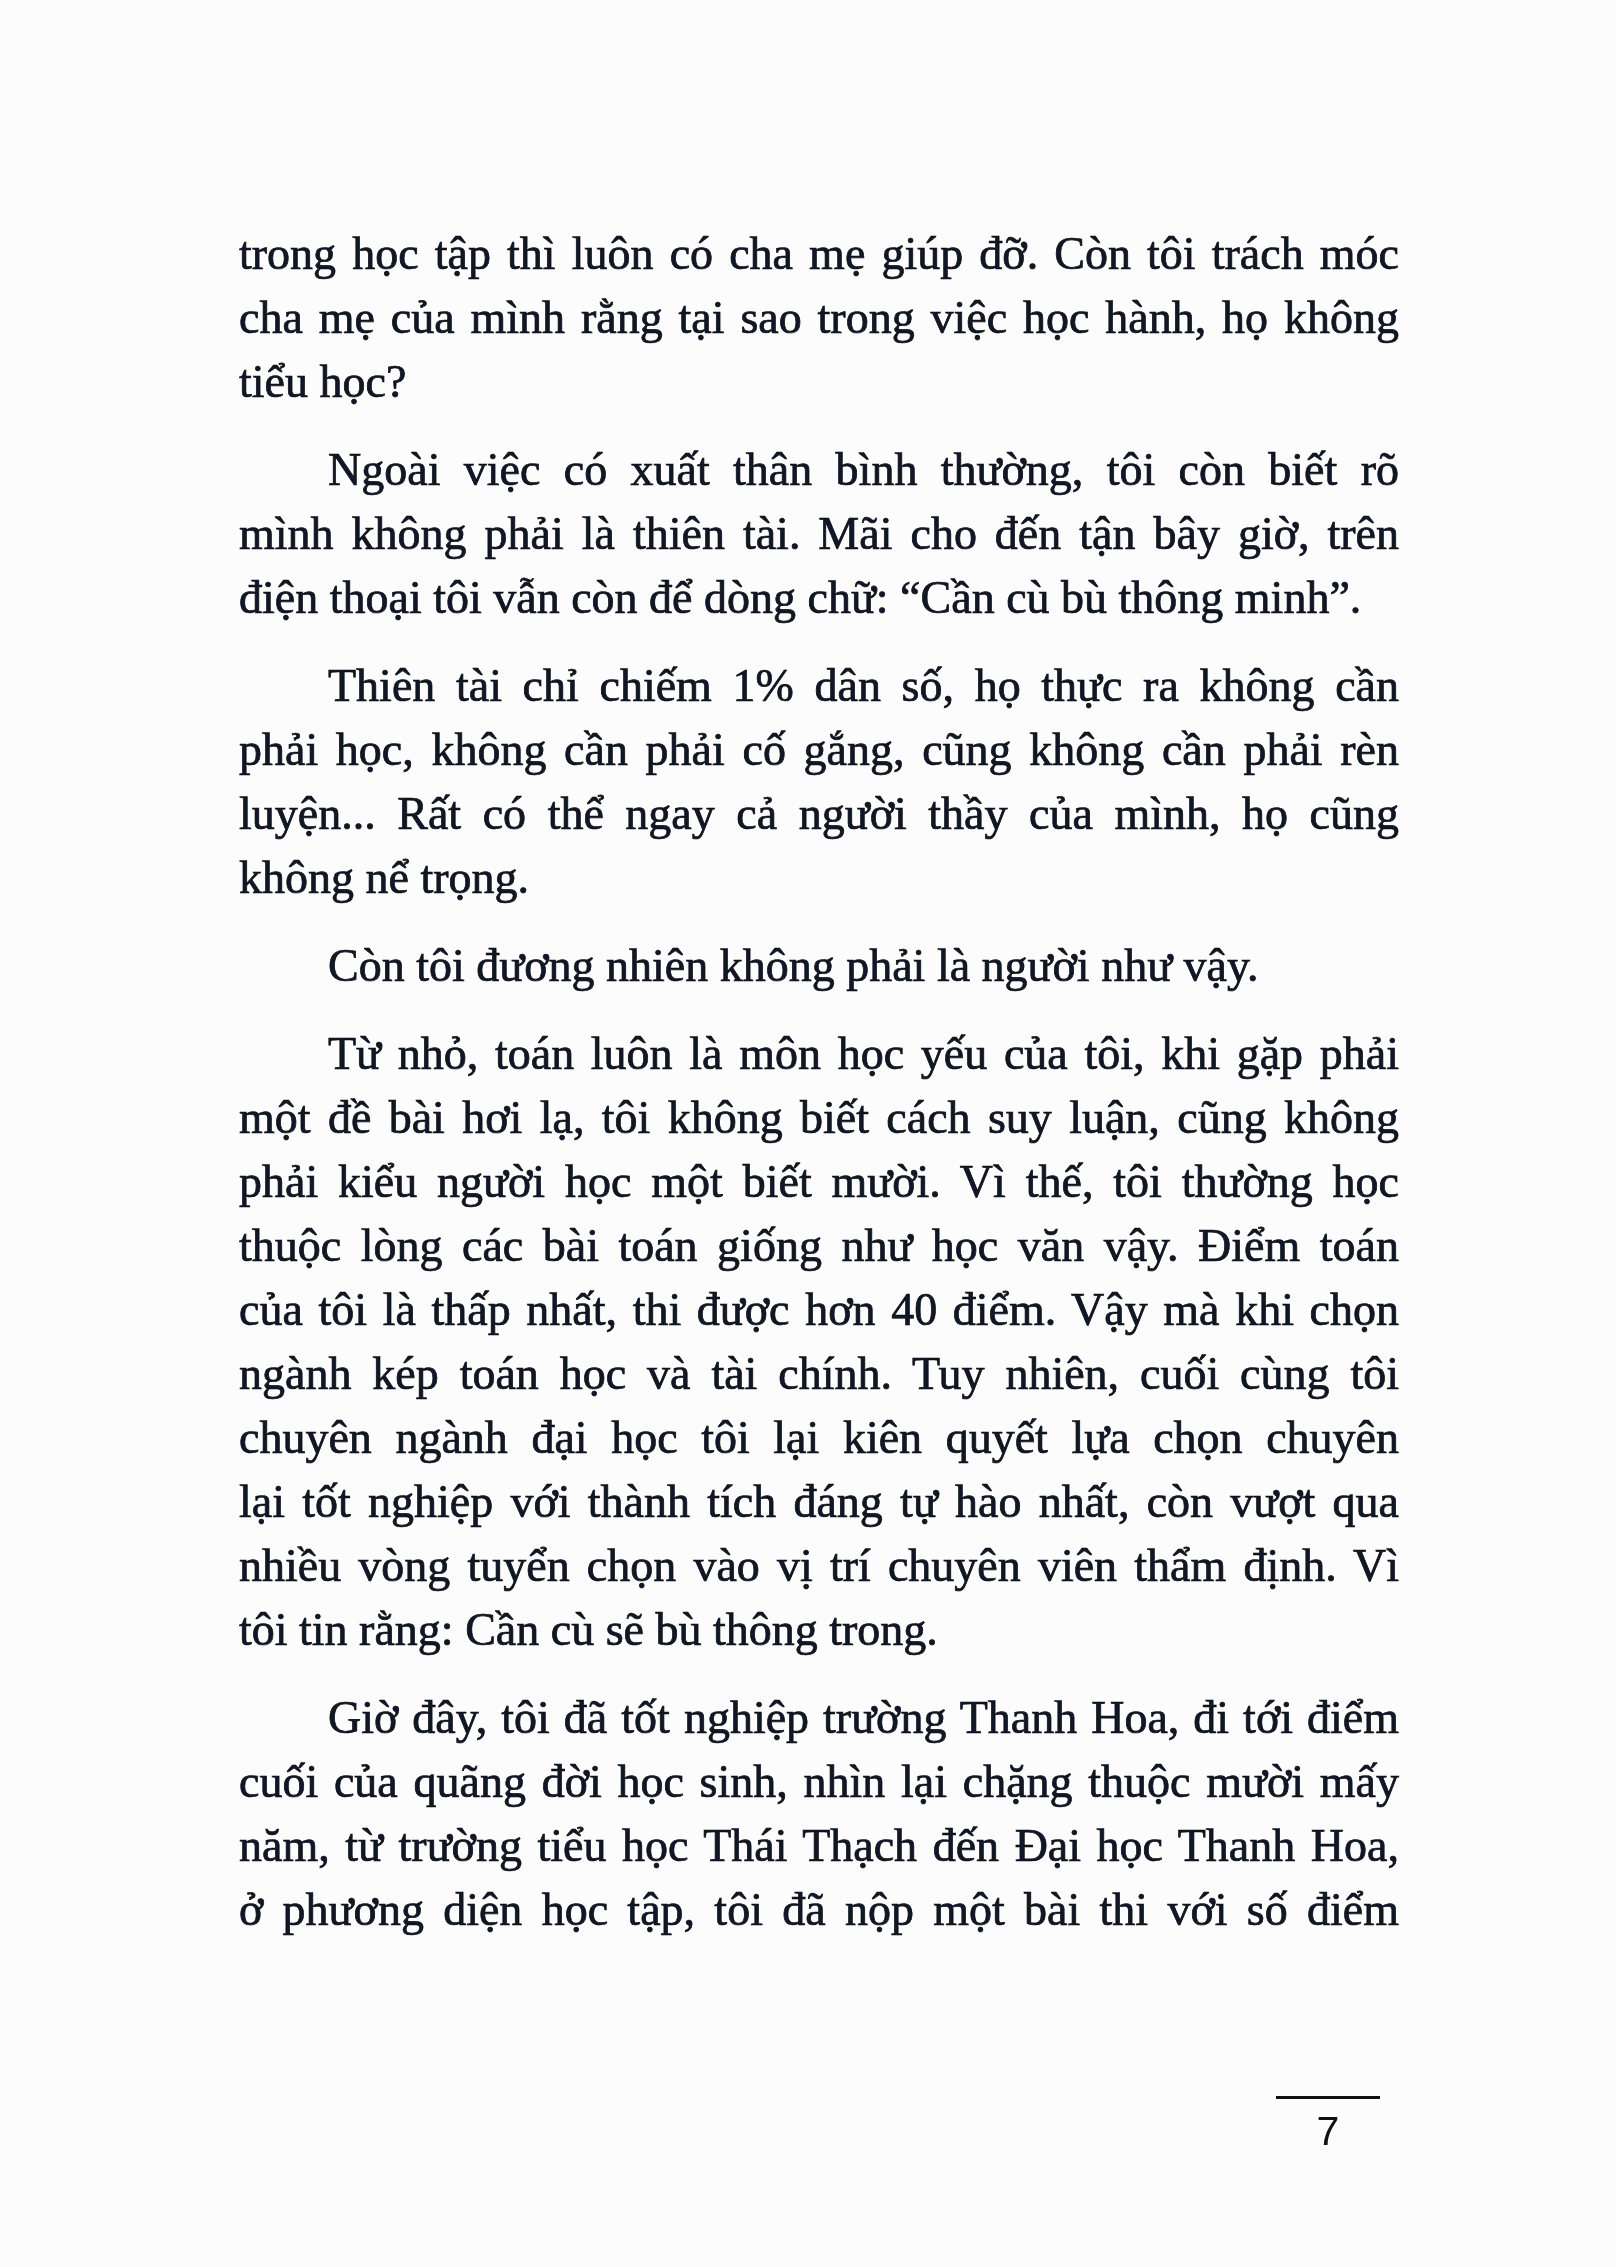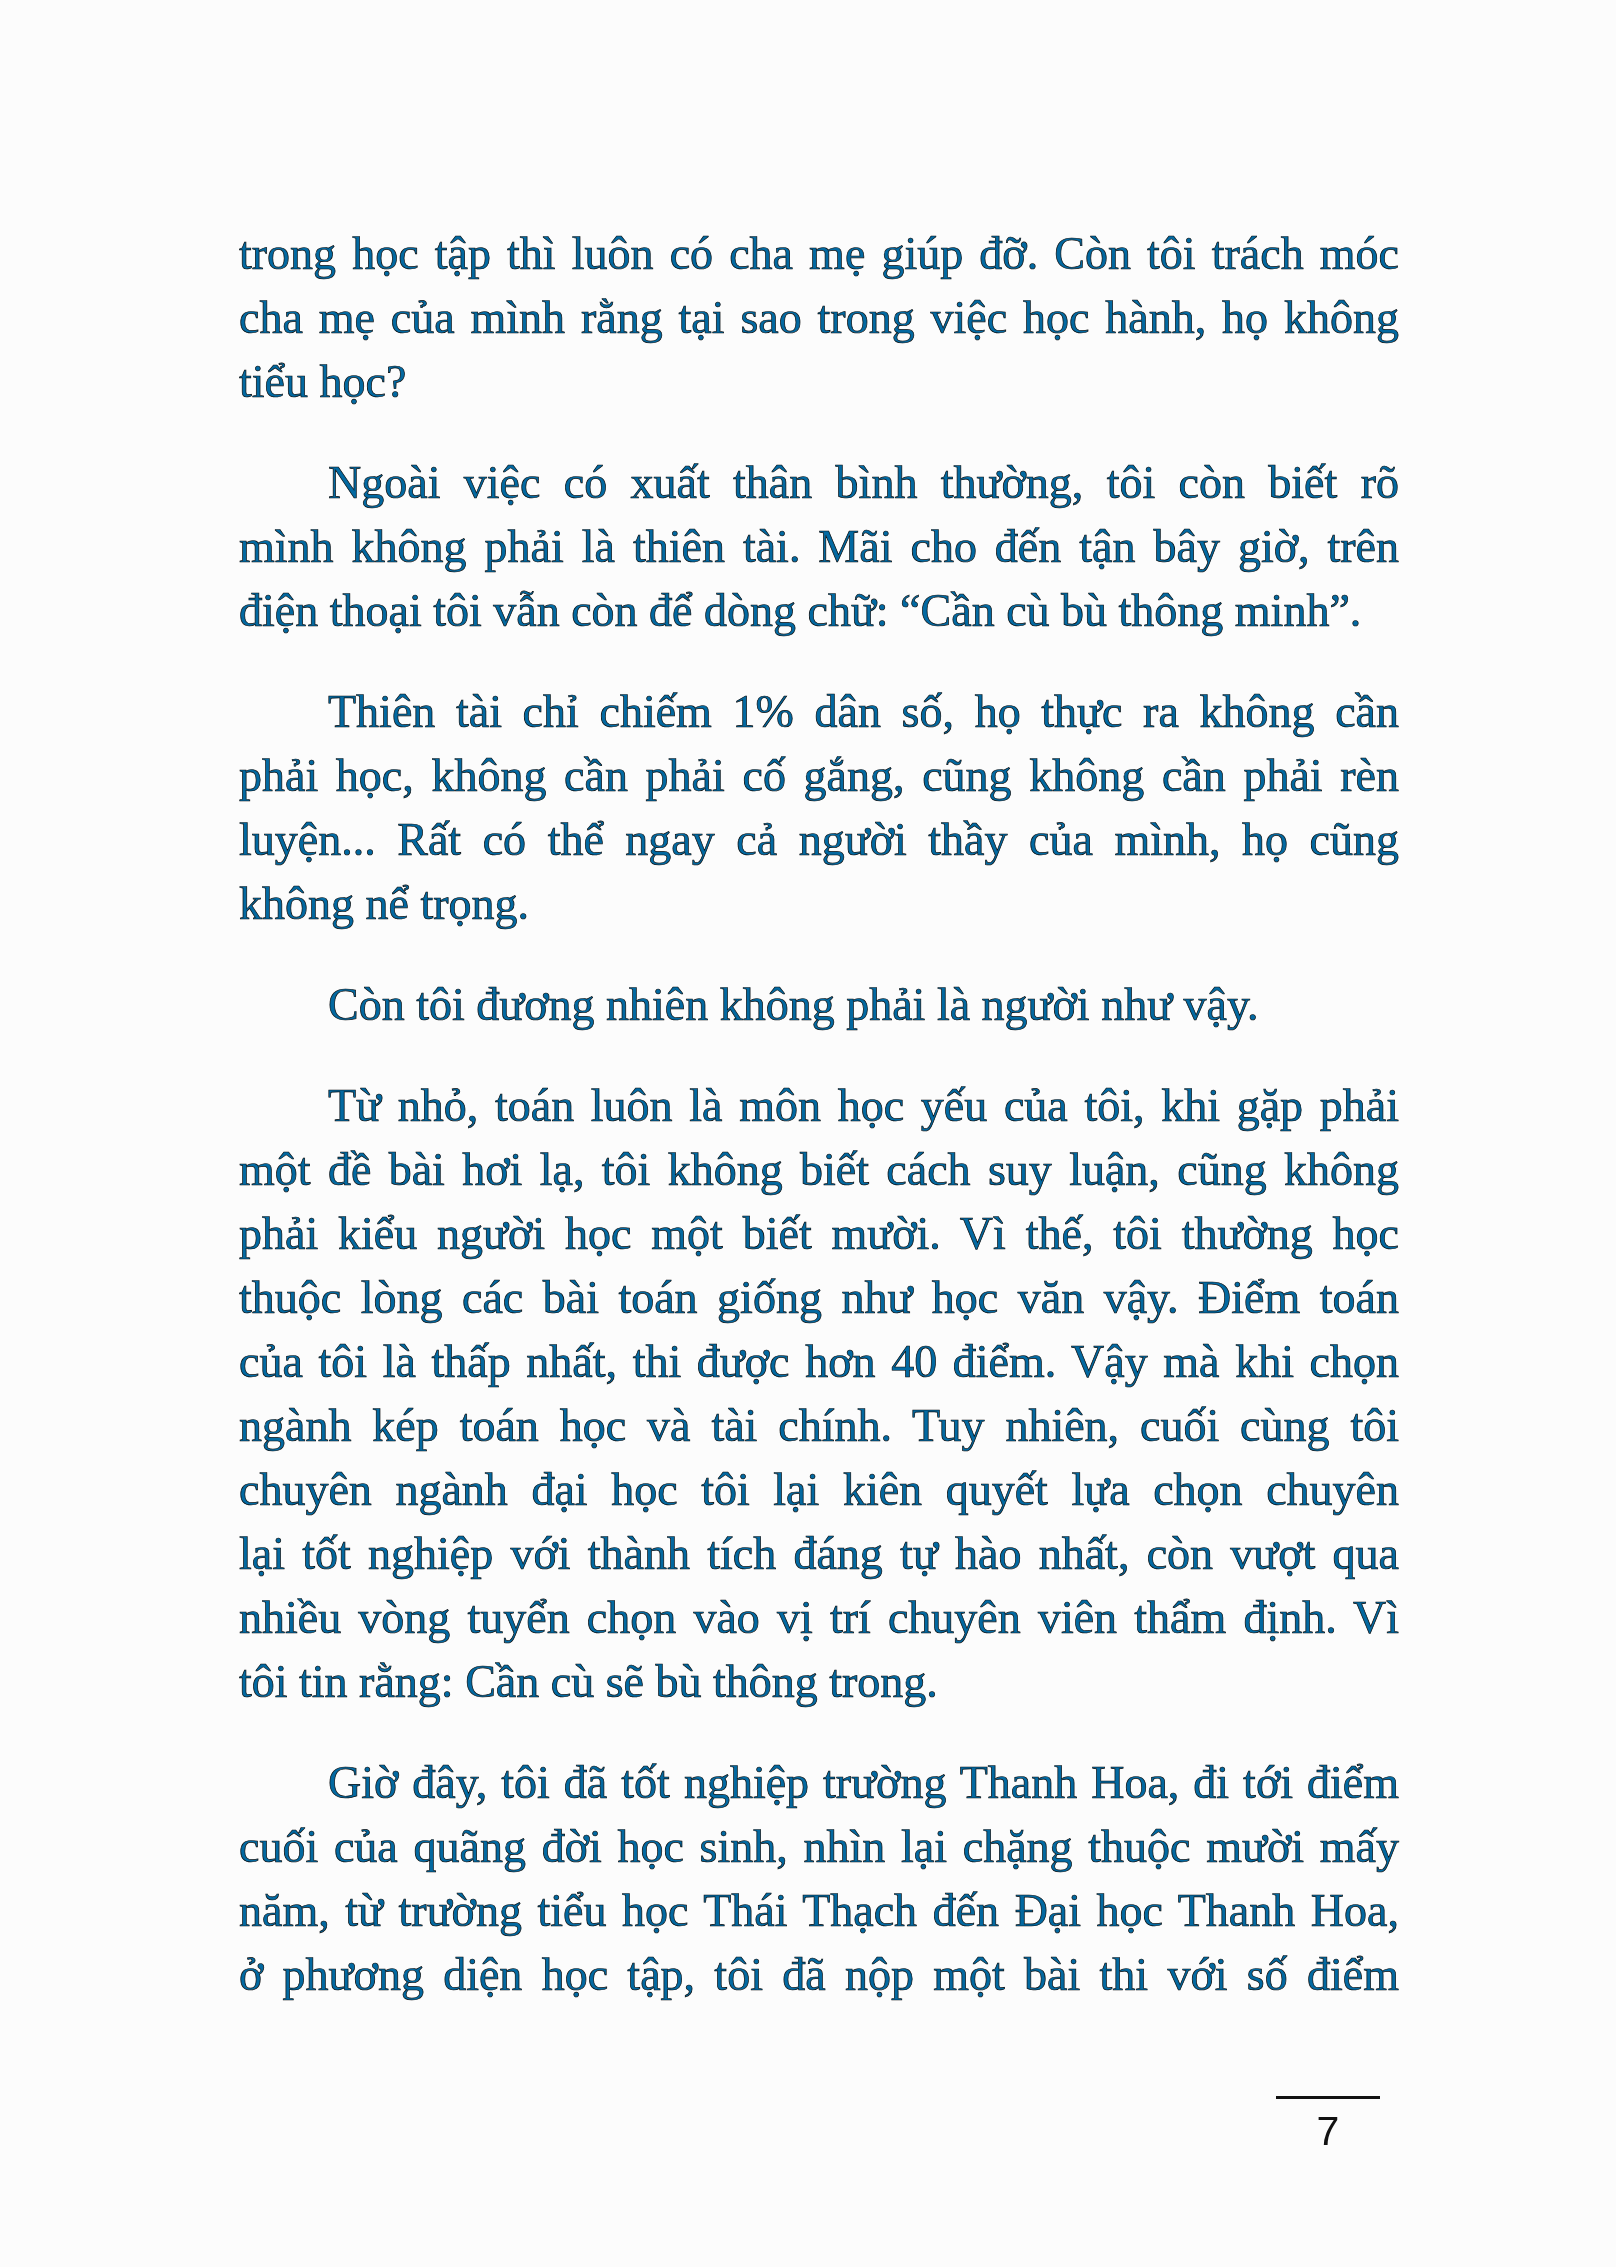--- a/index.html
+++ b/index.html
@@ -18,30 +18,30 @@
     inset: 0;
   }
   .text-block {
     position: absolute;
     left: 239px;
     top: 222px;
     width: 1160px;
     font-family: "Liberation Serif", "DejaVu Serif", serif;
     font-size: 46px;
     line-height: 64px;
-    color: #0369a1;
+    color: #0f172a;
     -webkit-text-stroke: 0.7px #0b0b0b;
     overflow: visible;
   }
   .para {
     margin: 0;
     padding: 0;
   }
   .para + .para {
-    margin-top: 37px;
+    margin-top: 24px;
   }
   .line {
     text-align: justify;
     text-align-last: justify;
     white-space: normal;
   }
   .line.last {
     text-align-last: left;
   }
   .line.first-indent {

